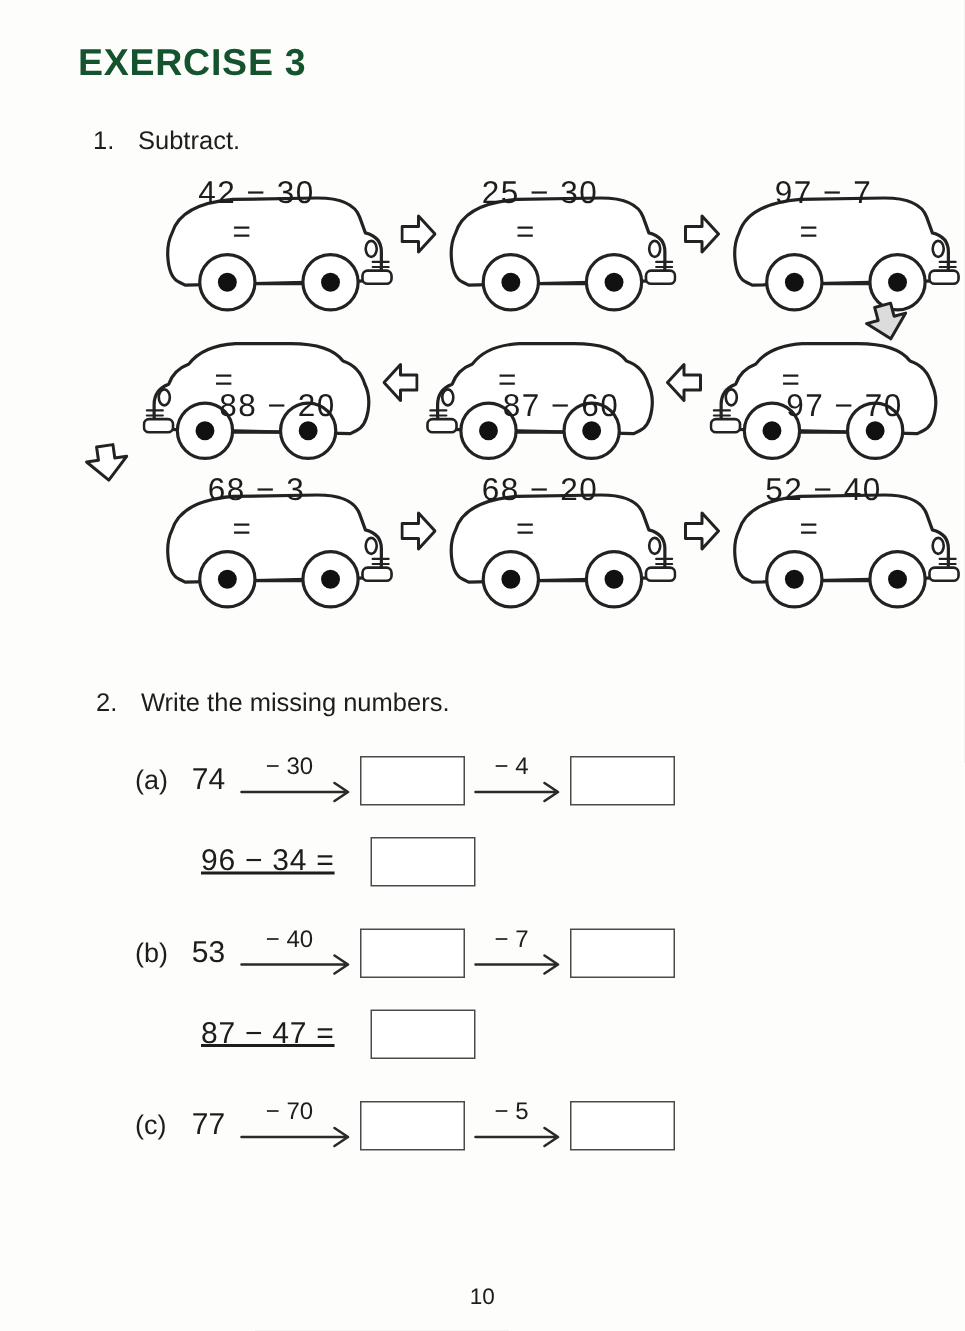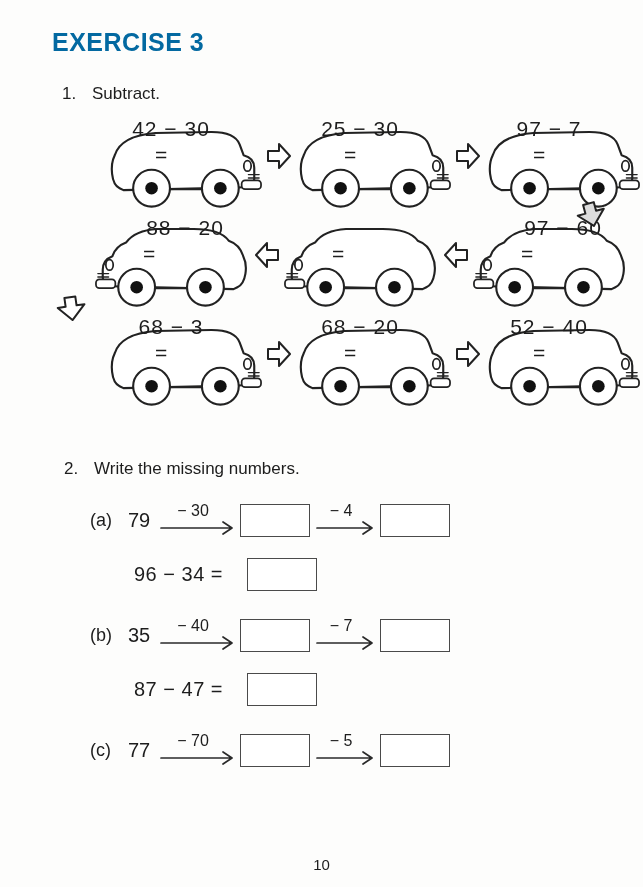--- a/index.html
+++ b/index.html
@@ -3,54 +3,54 @@
 <meta charset="utf-8">
 <style>
   html,body{margin:0;padding:0;background:#e9e9e9;}
   .sheet{
     position:relative;width:643px;height:887px;margin:0 auto;
     background:#fdfdfc;color:#1d1d1d;overflow:hidden;
     font-family:"Liberation Sans", sans-serif;
   }
   .page-title{
     position:absolute;left:52px;top:28px;margin:0;
-    font-size:25px;font-weight:800;letter-spacing:.5px;color:#0369a1;
+    font-size:25px;font-weight:800;letter-spacing:.5px;color:#14532d;
   }
   .q-line{position:absolute;font-size:17px;display:flex;}
   .q1-line{left:62px;top:84px;}
   .q2-line{left:64px;top:459px;}
   .q-num{width:30px;}
   
   .cars-area{position:absolute;left:0;top:115px;width:643px;height:306px;padding-left:29px;}
   .car-row{display:flex;align-items:center;height:95px;margin-bottom:4px;column-gap:5px;}
   .row-0{margin-left:78px;}
   .row-1{margin-left:66px;}
   .row-2{margin-left:78px;}
   .car{position:relative;width:155px;height:95px;flex:0 0 auto;}
   .expr{
     position:absolute;top:2px;left:4px;width:120px;text-align:center;
     font-size:21px;letter-spacing:1px;white-space:nowrap;
   }
-  .expr-left{left:30px;}
+  .expr-left{left:30px;margin-top:43px;}
   .eq{position:absolute;top:28px;left:48px;font-size:21px;}
   .block-arrow{flex:0 0 auto;margin-top:-14px;}
   .down-arrow{position:absolute;}
   .down-a{left:576px;top:86px;transform:rotate(-15deg);}
   .down-b{left:56px;top:180px;transform:rotate(-8deg);}
   
   .q2-items{position:absolute;left:90px;top:500px;}
   .flow-item{margin-bottom:23px;}
   .flow-line1{display:flex;align-items:center;column-gap:4px;height:40px;}
   .item-label{width:30px;font-size:18px;}
   .start-num{width:30px;font-size:20px;text-align:center;}
   .answer-box{
     display:inline-block;width:68px;height:31px;flex:0 0 auto;
     border:1.7px solid #4a4a4a;background:#fff;
   }
-  .flow-line2{display:flex;align-items:center;column-gap:24px;margin:16px 0 0 44px;height:36px;}
+  .flow-line2{display:flex;align-items:center;column-gap:24px;margin:16px 0 0 44px;height:36px;text-decoration:underline;}
   .equation{font-size:20px;letter-spacing:.5px;white-space:nowrap;}
   .labeled-arrow{flex:0 0 auto;}
   .page-number{position:absolute;left:0;right:0;bottom:14px;text-align:center;font-size:15px;}
 </style>
 </head>
 <body>
 
 <div class="sheet">
   <h1 class="page-title">EXERCISE 3</h1>
 
@@ -129,37 +129,37 @@
               <path d="M13 74 C4 70 2 52 7 42 C10 32 16 28 22 26 C28 18 40 14 58 14 L96 14 C112 15 122 20 128 28 C136 31 140 36 142 42 C150 45 152 50 152 56 L152 64 C152 70 149 73 143 73 L17 76 Z" fill="#fff"></path>
               <ellipse cx="145" cy="51" rx="3.8" ry="5.5" fill="#fff" stroke-width="1.8"></ellipse>
               <path d="M146 60 L157 60 M146 63.5 L157 63.5 M146 67 L157 67" stroke-width="1.5"></path>
               <rect x="139" y="66" width="20" height="9" rx="3.5" fill="#fff" stroke-width="1.8"></rect>
               <path d="M64 75 L100 75"></path>
               <circle cx="46" cy="74" r="19" fill="#fff"></circle>
               <circle cx="46" cy="74" r="6.5" fill="#111" stroke="none"></circle>
               <circle cx="117" cy="74" r="19" fill="#fff"></circle>
               <circle cx="117" cy="74" r="6.5" fill="#111" stroke="none"></circle>
             </g>
-          </svg><div class="eq">=</div></div>
+          </svg><div class="expr expr-left">87 − 60</div><div class="eq">=</div></div>
         <svg width="24" height="28" class="block-arrow">
           <polygon points="23,9 12,9 12,2 1,14 12,26 12,19 23,19" fill="#fff" stroke="#222222" stroke-width="2" stroke-linejoin="round"></polygon>
         </svg>
         <div class="car"><svg viewBox="0 0 160 95" width="155" height="95">
             <g transform="translate(160,0) scale(-1,1)" fill="none" stroke="#222222" stroke-width="2.2" stroke-linejoin="round" stroke-linecap="round">
               <path d="M13 74 C4 70 2 52 7 42 C10 32 16 28 22 26 C28 18 40 14 58 14 L96 14 C112 15 122 20 128 28 C136 31 140 36 142 42 C150 45 152 50 152 56 L152 64 C152 70 149 73 143 73 L17 76 Z" fill="#fff"></path>
               <ellipse cx="145" cy="51" rx="3.8" ry="5.5" fill="#fff" stroke-width="1.8"></ellipse>
               <path d="M146 60 L157 60 M146 63.5 L157 63.5 M146 67 L157 67" stroke-width="1.5"></path>
               <rect x="139" y="66" width="20" height="9" rx="3.5" fill="#fff" stroke-width="1.8"></rect>
               <path d="M64 75 L100 75"></path>
               <circle cx="46" cy="74" r="19" fill="#fff"></circle>
               <circle cx="46" cy="74" r="6.5" fill="#111" stroke="none"></circle>
               <circle cx="117" cy="74" r="19" fill="#fff"></circle>
               <circle cx="117" cy="74" r="6.5" fill="#111" stroke="none"></circle>
             </g>
-          </svg><div class="expr expr-left">97 − 60</div><div class="eq">=</div></div>
+          </svg><div class="expr expr-left">97 − 70</div><div class="eq">=</div></div>
       </div>
       <div class="car-row row-2">
         <div class="car"><svg viewBox="0 0 160 95" width="155" height="95">
             <g fill="none" stroke="#222222" stroke-width="2.2" stroke-linejoin="round" stroke-linecap="round">
               <path d="M13 74 C4 70 3 50 8 40 C12 27 26 19 50 17 L108 16 C126 16 134 21 137 29 L141 40 C149 42 152 47 152 53 L152 64 C152 70 149 73 143 73 L17 76 Z" fill="#fff"></path>
               <ellipse cx="145" cy="51" rx="3.8" ry="5.5" fill="#fff" stroke-width="1.8"></ellipse>
               <path d="M146 60 L157 60 M146 63.5 L157 63.5 M146 67 L157 67" stroke-width="1.5"></path>
               <rect x="139" y="66" width="20" height="9" rx="3.5" fill="#fff" stroke-width="1.8"></rect>
               <path d="M64 75 L100 75"></path>
               <circle cx="46" cy="74" r="19" fill="#fff"></circle>
@@ -211,41 +211,41 @@
 
   <div class="q-line q2-line">
     <span class="q-num">2.</span>
     <span>Write the missing numbers.</span>
   </div>
 
   <div class="q2-items" id="q2-items">
       <div class="flow-item">
         <div class="flow-line1">
           <span class="item-label">(a)</span>
-          <span class="start-num">79</span>
+          <span class="start-num">74</span>
           <svg width="78" height="38" class="labeled-arrow">
             <text x="35" y="15" text-anchor="middle" font-size="16" fill="#1d1d1d">− 30</text>
             <path d="M3 27 L72 27 M65 21 L74 27 L65 33" fill="none" stroke="#2a2a2a" stroke-width="1.7" stroke-linecap="round" stroke-linejoin="round"></path>
           </svg>
           <span class="answer-box"></span>
           <svg width="62" height="38" class="labeled-arrow">
             <text x="27" y="15" text-anchor="middle" font-size="16" fill="#1d1d1d">− 4</text>
             <path d="M3 27 L56 27 M49 21 L58 27 L49 33" fill="none" stroke="#2a2a2a" stroke-width="1.7" stroke-linecap="round" stroke-linejoin="round"></path>
           </svg>
           <span class="answer-box"></span>
         </div>
         <div class="flow-line2">
           <span class="equation">96 − 34 =</span>
           <span class="answer-box"></span>
         </div>
       </div>
       <div class="flow-item">
         <div class="flow-line1">
           <span class="item-label">(b)</span>
-          <span class="start-num">35</span>
+          <span class="start-num">53</span>
           <svg width="78" height="38" class="labeled-arrow">
             <text x="35" y="15" text-anchor="middle" font-size="16" fill="#1d1d1d">− 40</text>
             <path d="M3 27 L72 27 M65 21 L74 27 L65 33" fill="none" stroke="#2a2a2a" stroke-width="1.7" stroke-linecap="round" stroke-linejoin="round"></path>
           </svg>
           <span class="answer-box"></span>
           <svg width="62" height="38" class="labeled-arrow">
             <text x="27" y="15" text-anchor="middle" font-size="16" fill="#1d1d1d">− 7</text>
             <path d="M3 27 L56 27 M49 21 L58 27 L49 33" fill="none" stroke="#2a2a2a" stroke-width="1.7" stroke-linecap="round" stroke-linejoin="round"></path>
           </svg>
           <span class="answer-box"></span>

